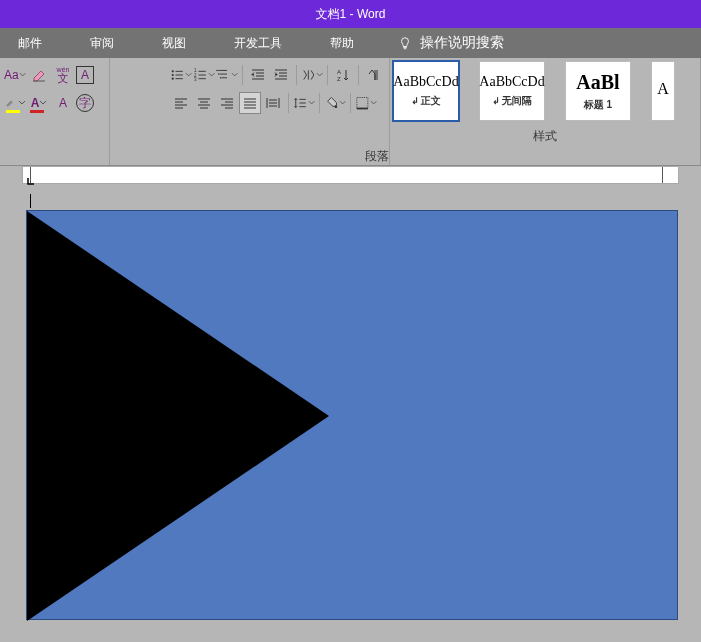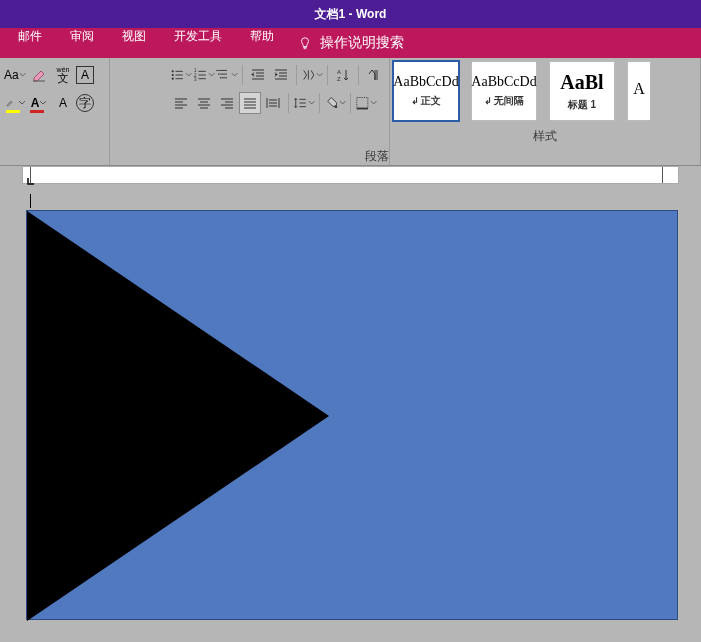--- a/index.html
+++ b/index.html
@@ -1,42 +1,42 @@
 <!DOCTYPE html>
 <html><head>
 <meta charset="utf-8">
 <style>
   * { margin: 0; padding: 0; box-sizing: border-box; }
   body { font-family: "Microsoft YaHei", "Segoe UI", sans-serif; width: 701px; height: 642px; overflow: hidden; background: #b6b6b6; }
   
-  .title-bar { height: 28px; background: #4c1d95; display: flex; align-items: center; justify-content: center; font-weight: bold; }
+  .title-bar { height: 28px; background: #6d28d9; display: flex; align-items: center; justify-content: center; }
   .title-text { color: #ffffff; font-size: 12px; }
   
-  .menu-bar { height: 30px; background: #be185d; display: flex; padding-left: 4px; }
+  .menu-bar { height: 30px; background: #737373; display: flex; align-items: center; padding-left: 4px; gap: 20px; }
   .menu-item { color: #ffffff; font-size: 12px; padding: 0 14px; cursor: pointer; }
   .search-hint { display: flex; align-items: center; color: #ffffff; font-size: 14px; padding-left: 10px; }
   .bulb-icon { width: 14px; height: 14px; margin-right: 8px; }
   
   .ribbon { height: 108px; background: #b6b6b6; display: flex; border-bottom: 1px solid #8a8a8a; }
   .ribbon-group { border-right: 1px solid #9c9c9c; display: flex; flex-direction: column; height: 100%; position: relative; }
   .ribbon-group-body { flex: 1; padding: 3px 4px; display: flex; }
   .ribbon-group-label { height: 18px; font-size: 12px; color: #3a3a3a; text-align: center; padding-bottom: 2px; position: relative; }
   
   .font-group { width: 110px; }
   .font-row { display: flex; align-items: center; gap: 2px; height: 28px; }
-  .btn-sm { width: 22px; height: 22px; display: flex; align-items: center; justify-content: center; cursor: pointer; font-size: 12px; color: #000000; }
+  .btn-sm { width: 22px; height: 22px; display: flex; align-items: center; justify-content: center; cursor: pointer; font-size: 12px; color: #701a75; }
   .btn-sm.active { background: #d4d4d4; border: 1px solid #888; }
   .dd { width: 8px; }
   
   .paragraph-group { width: 280px; align-items: flex-end; }
   .para-row { display: flex; align-items: center; gap: 1px; height: 28px; }
   .sep { width: 1px; height: 20px; background: #9c9c9c; margin: 0 3px; }
   
   .styles-group { flex: 1; }
-  .styles-gallery { display: flex; padding: 3px; gap: 12px; height: 70px; }
+  .styles-gallery { display: flex; padding: 3px; gap: 20px; height: 70px; }
   .style-card { width: 66px; height: 60px; background: #ffffff; border: 1px solid #bbb; display: flex; flex-direction: column; align-items: center; justify-content: center; cursor: pointer; }
   .style-card.selected { border: 1px solid #2a5ca8; outline: 1px solid #2a5ca8; }
   .style-preview { font-family: "Times New Roman", serif; font-size: 14px; color: #000; margin-bottom: 4px; }
   .style-preview.heading1 { font-size: 20px; font-weight: bold; }
   .style-preview.heading2 { font-size: 16px; }
   .style-label { font-size: 10px; color: #333; font-weight: bold; }
   .style-marker { font-size: 9px; margin-right: 2px; }
   
   .document-area { height: 476px; background: #b6b6b6; position: relative; }
   .ruler { height: 18px; background: #ffffff; margin: 0 22px; position: relative; border: 1px solid #aaa; }

